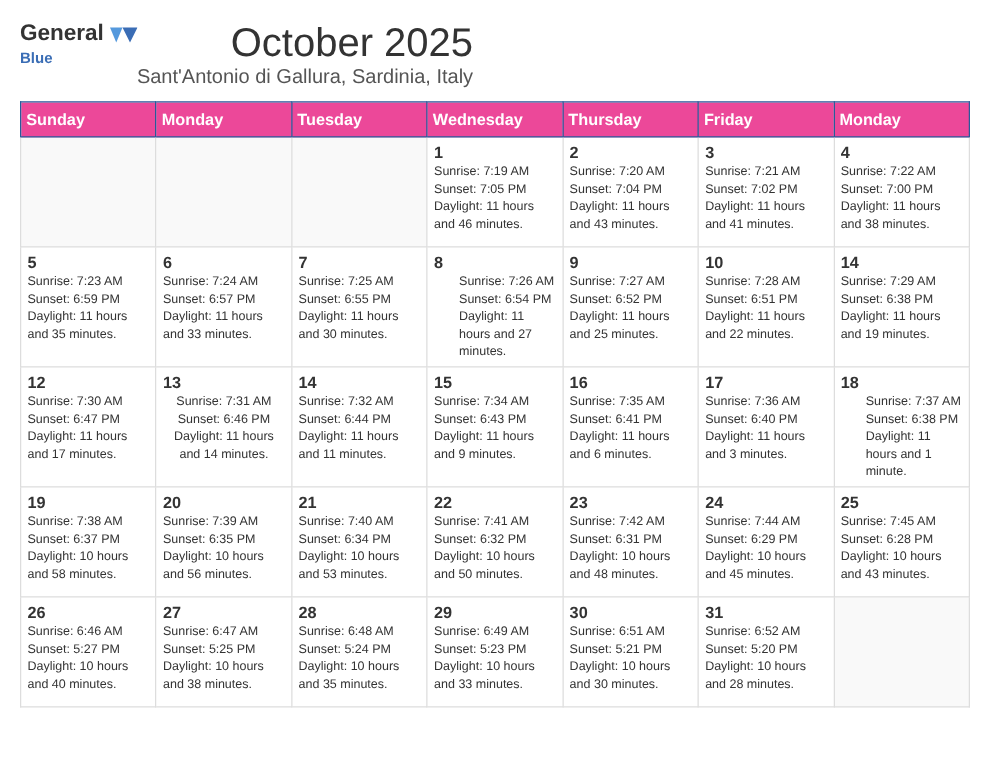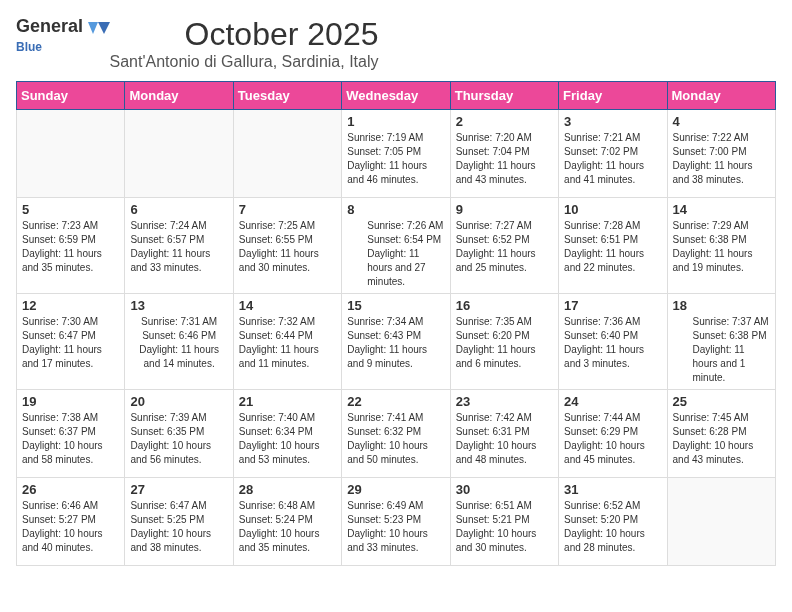--- a/index.html
+++ b/index.html
@@ -211,21 +211,21 @@
         </td>
         <td>
           <span class="day-number">15</span>
           <div class="day-info" style="white-space: pre-line;">Sunrise: 7:34 AM
 Sunset: 6:43 PM
 Daylight: 11 hours and 9 minutes.</div>
         </td>
         <td>
           <span class="day-number">16</span>
           <div class="day-info" style="white-space: pre-line;">Sunrise: 7:35 AM
-Sunset: 6:20 PM
+Sunset: 6:41 PM
 Daylight: 11 hours and 6 minutes.</div>
         </td>
         <td>
           <span class="day-number">17</span>
           <div class="day-info" style="white-space: pre-line;">Sunrise: 7:36 AM
 Sunset: 6:40 PM
 Daylight: 11 hours and 3 minutes.</div>
         </td>
         <td>
           <span class="day-number">18</span>

